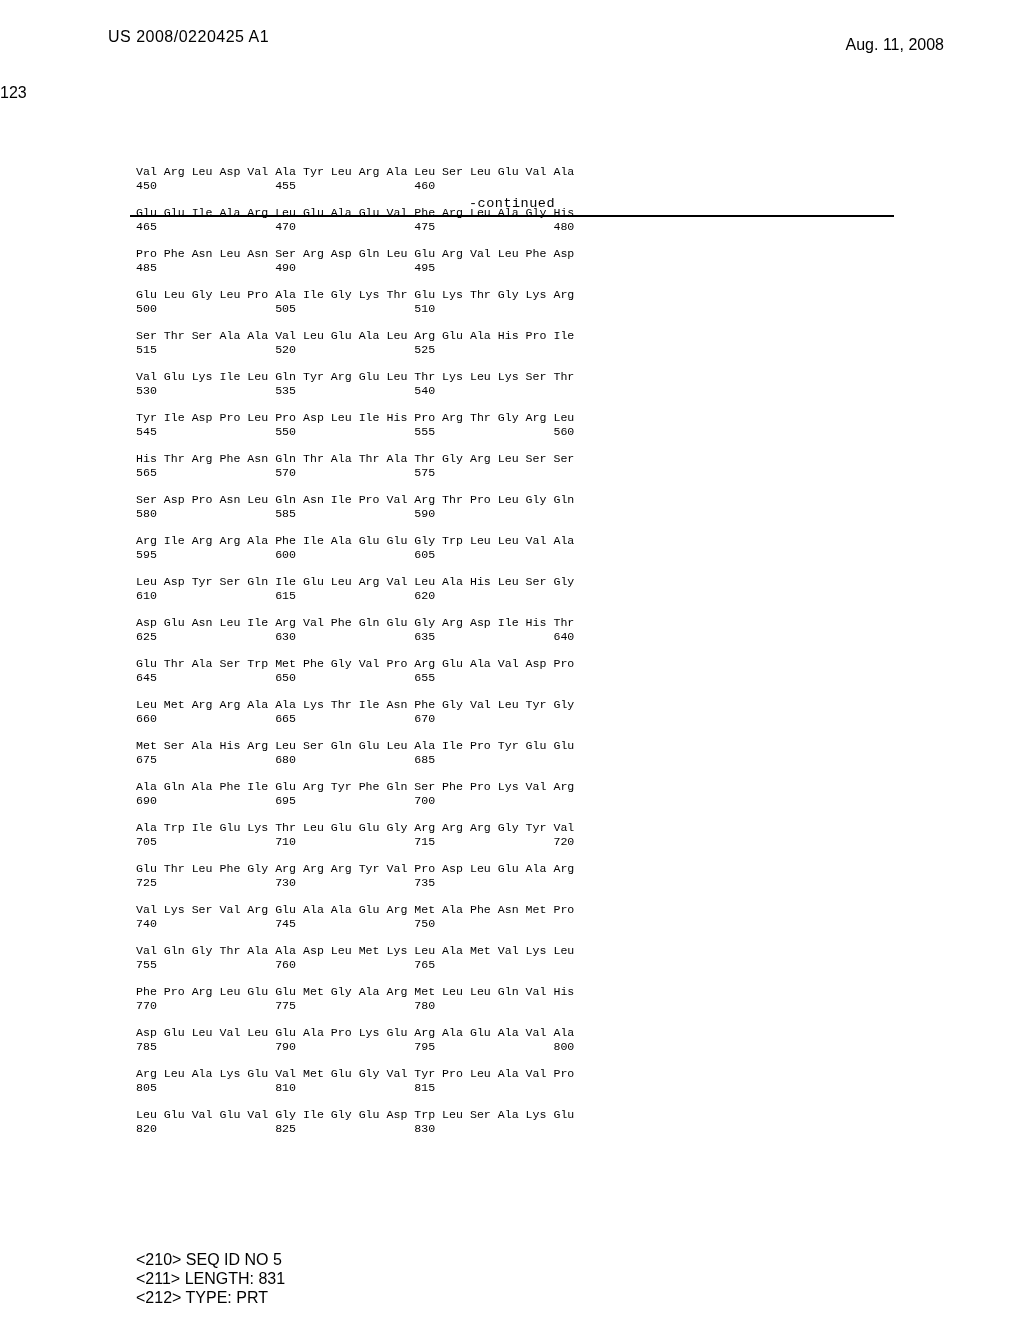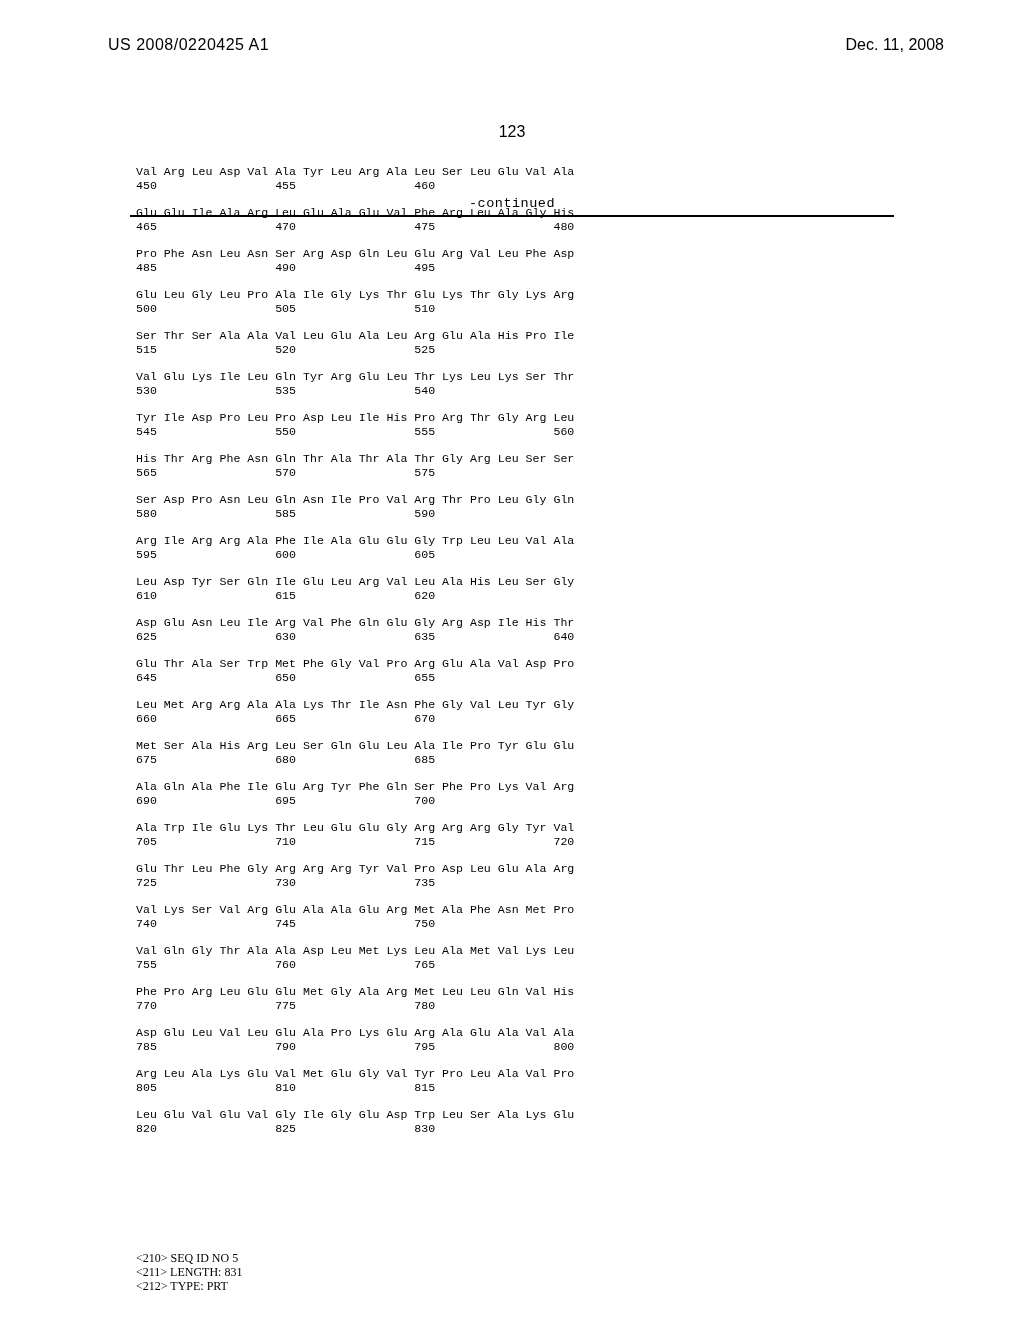--- a/index.html
+++ b/index.html
@@ -12,40 +12,38 @@
     font-family: Arial, Helvetica, sans-serif;
     color: #000;
   }
   .page {
     position: relative;
     width: 1024px;
     height: 1320px;
   }
   .header-left {
     position: absolute;
-    top: 36px;
+    top: 28px;
     left: 108px;
     font-size: 16px;
     letter-spacing: 0.5px;
     text-align: right;
   }
   .header-right {
     position: absolute;
     top: 36px;
     right: 80px;
     font-size: 16px;
   }
   .page-number {
     position: absolute;
     top: 84px;
     left: 0;
     right: 0;
-    text-align: center;
     font-size: 16px;
-    margin-top: 39px;
   }
   .continued-wrap {
     position: absolute;
     top: 148px;
     left: 130px;
     right: 130px;
   }
   .continued-label {
     text-align: center;
     font-family: "Courier New", Courier, monospace;
@@ -65,33 +63,33 @@
     left: 136px;
     font-family: "Courier New", Courier, monospace;
     font-size: 11.6px;
     line-height: 1.18;
     white-space: pre;
   }
   .meta-block {
     position: absolute;
     left: 136px;
     top: 1251px;
-    font-family: Liberation Serif, serif;
-    font-size: 12px;
+    font-family: Liberation Sans, sans-serif;
+    font-size: 16px;
     line-height: 1.18;
     white-space: pre;
   }
 </style>
 </head>
 <body>
 
 <div class="page">
 
   <div class="header-left">US 2008/0220425 A1</div>
-  <div class="header-right">Dec. 11, 2008</div>
+  <div class="header-right">Aug. 11, 2008</div>
   <div class="page-number">123</div>
 
   <div class="continued-wrap">
     <div class="continued-label">-continued</div>
     <hr class="rule">
   </div>
 
   <div class="sequence-block" id="sequence-block">Val Arg Leu Asp Val Ala Tyr Leu Arg Ala Leu Ser Leu Glu Val Ala
 450                 455                 460
 

